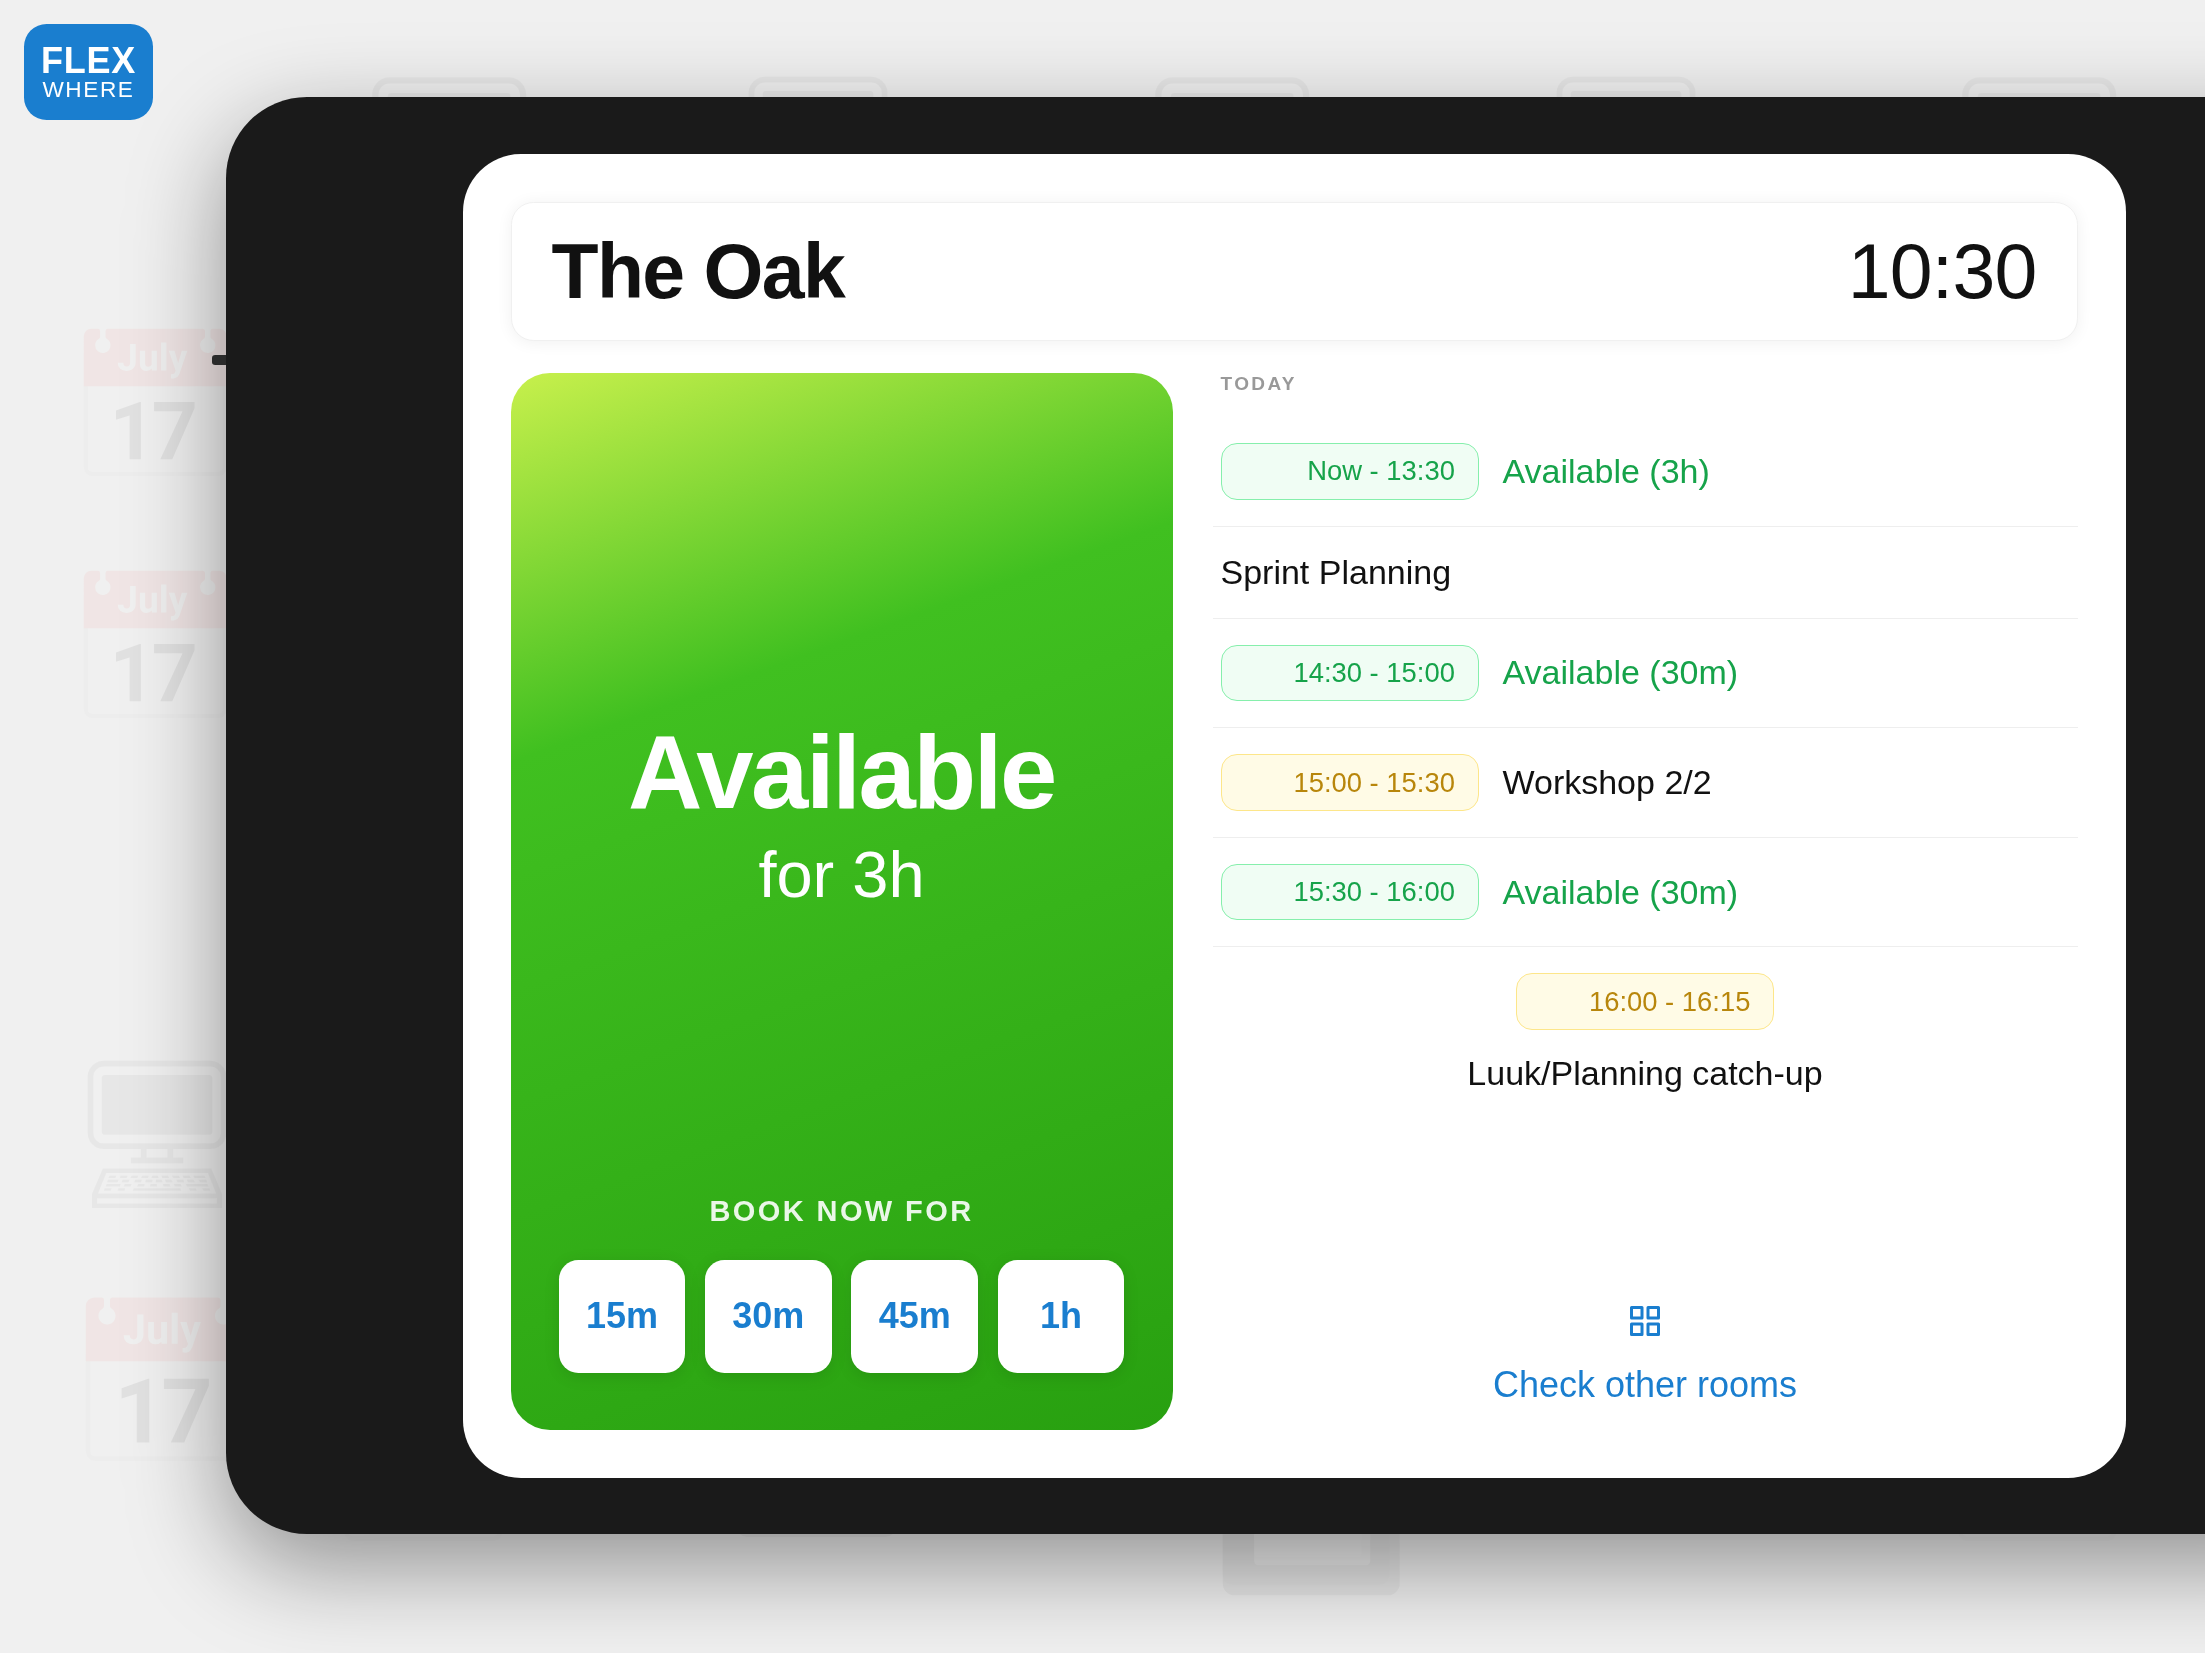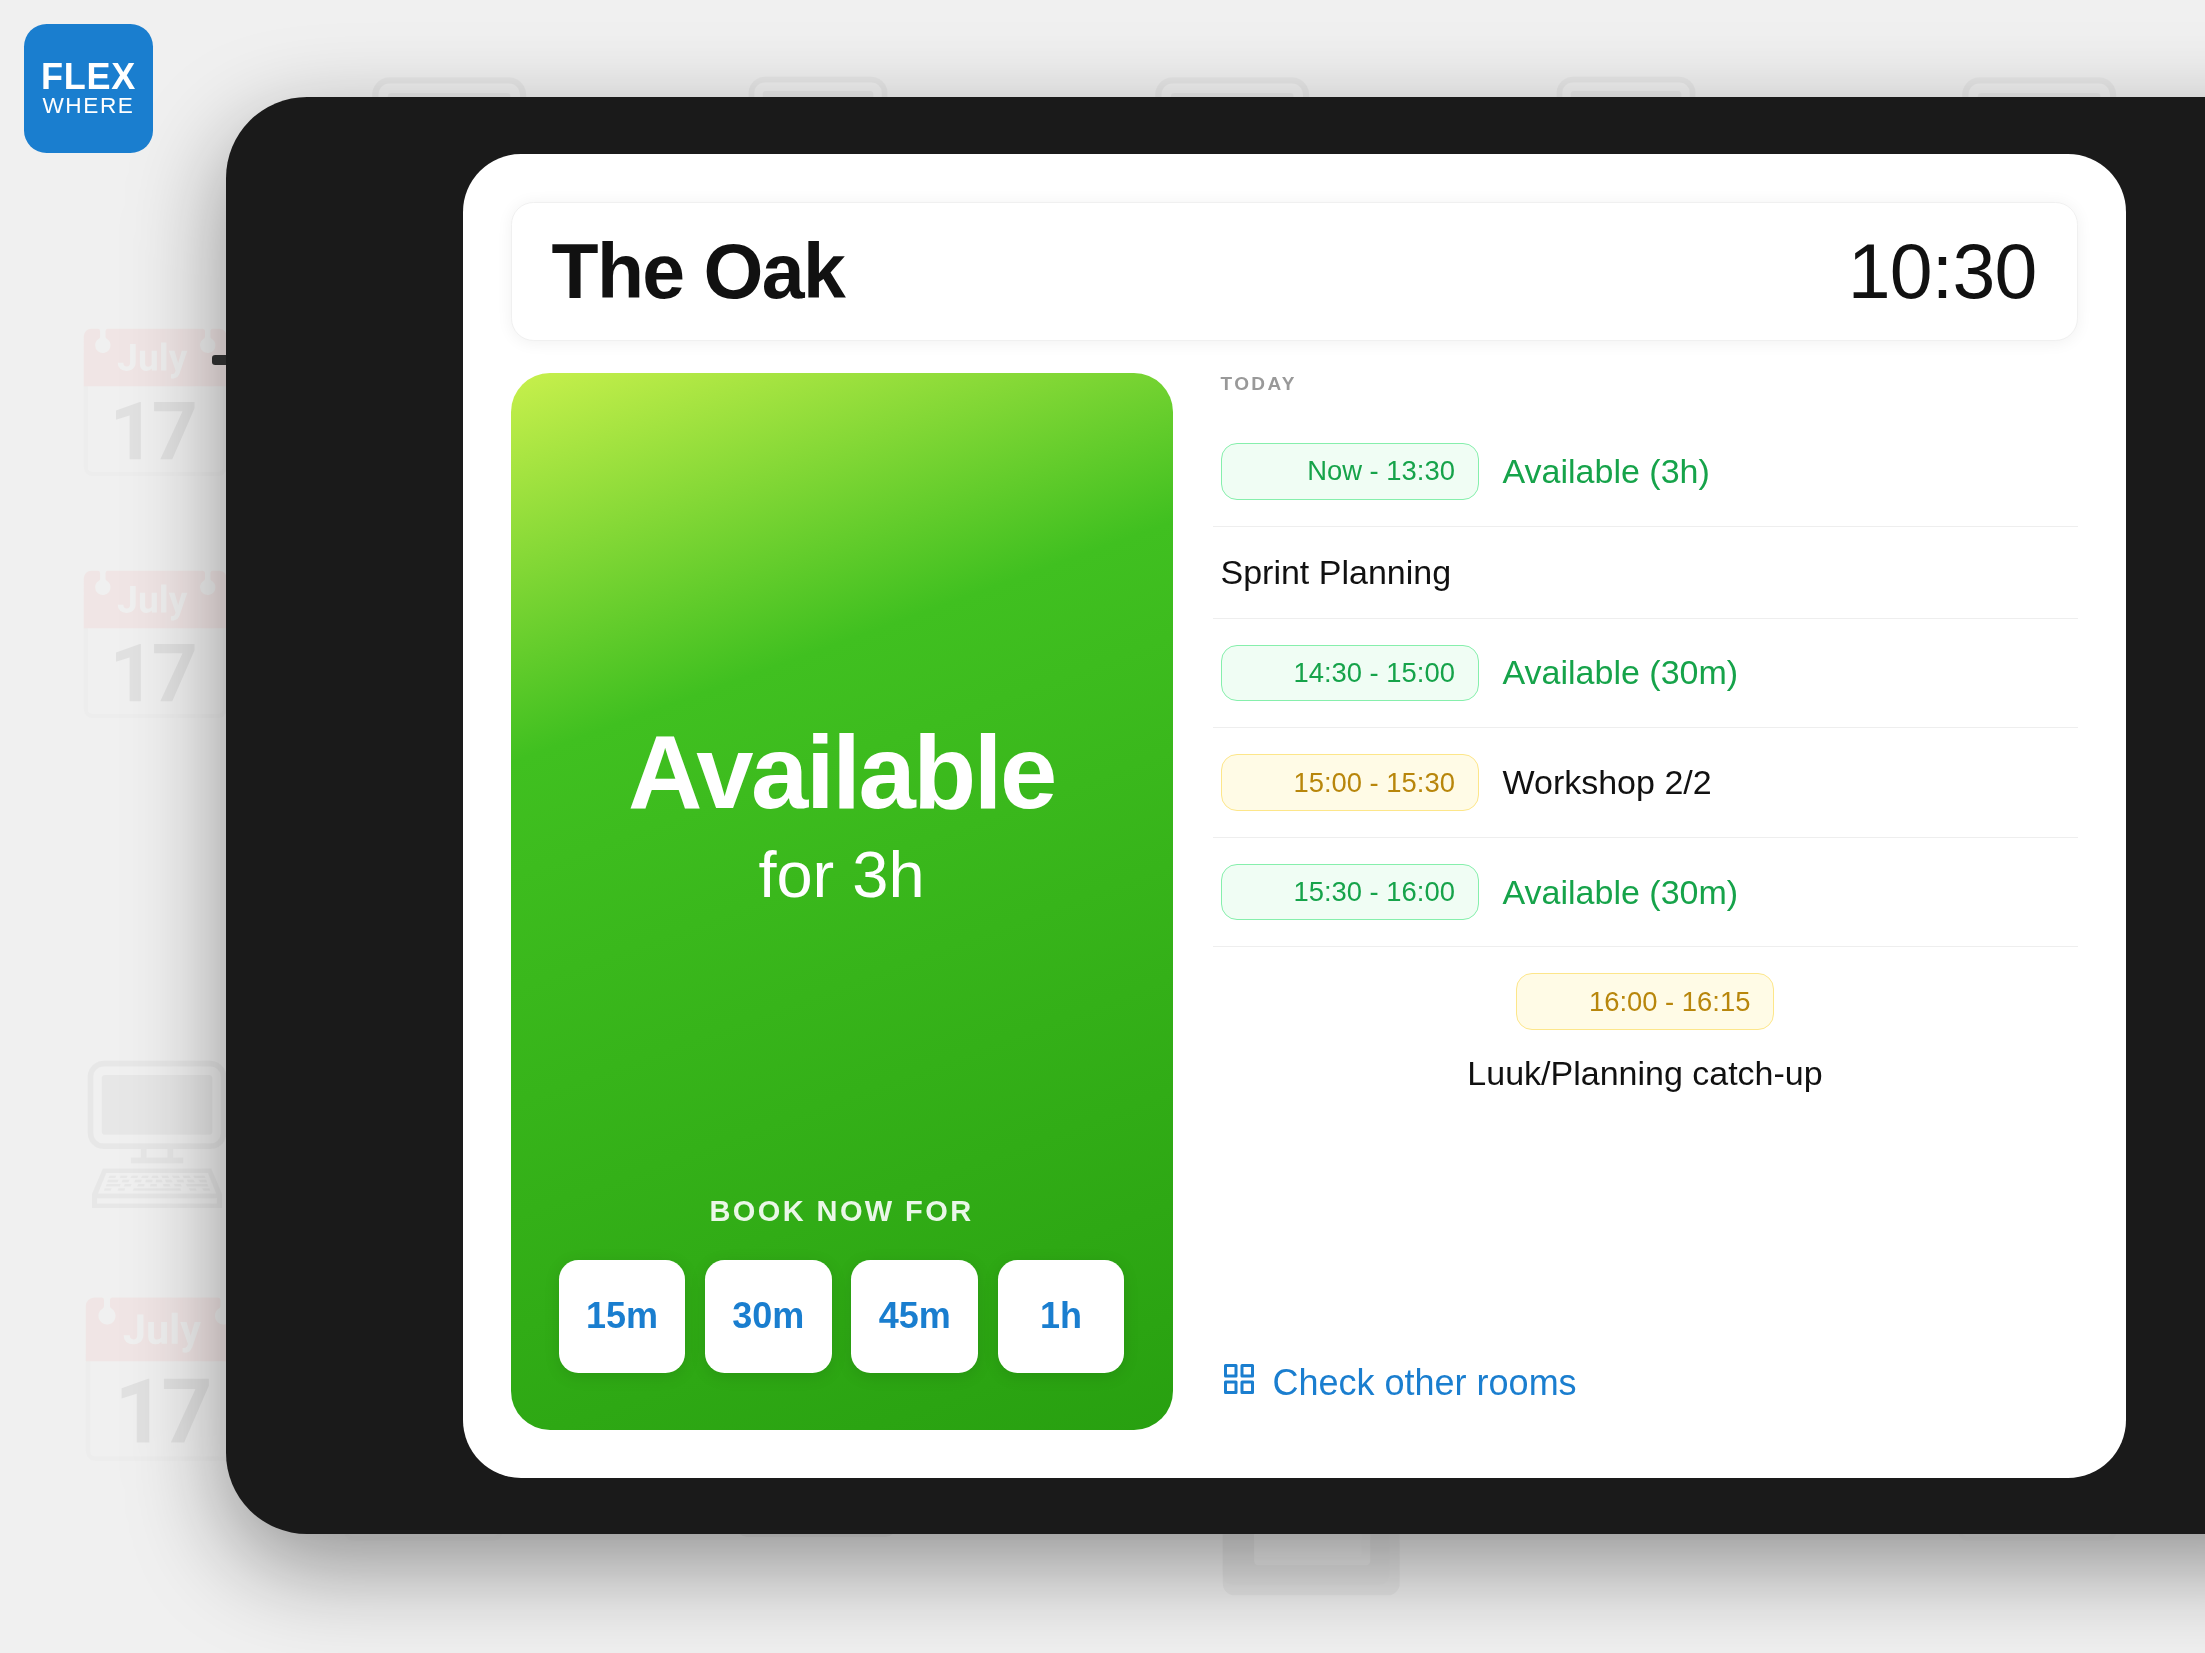--- a/index.html
+++ b/index.html
@@ -12,21 +12,21 @@
       position: relative;
       overflow: hidden;
     }
 
     
     .flexwhere-logo {
       position: absolute;
       top: 24px;
       left: 24px;
       width: 129px;
-      height: 129px;
+      height: 96px;
       background: #1a7ecf;
       border-radius: 22.6px;
       display: flex;
       flex-direction: column;
       align-items: center;
       justify-content: center;
       z-index: 10;
     }
     .flexwhere-logo .flex-text {
       color: white;
@@ -256,20 +256,21 @@
     
     .check-rooms-btn {
       display: flex;
       align-items: center;
       gap: 16px;
       padding: 24px 8px;
       cursor: pointer;
       border: none;
       background: none;
       margin-top: auto;
+      flex-direction: column;
     }
     .check-rooms-icon {
       color: #1a7ecf;
       font-size: 36px;
     }
     .check-rooms-text {
       font-size: 36px;
       font-weight: 500;
       color: #1a7ecf;
     }

